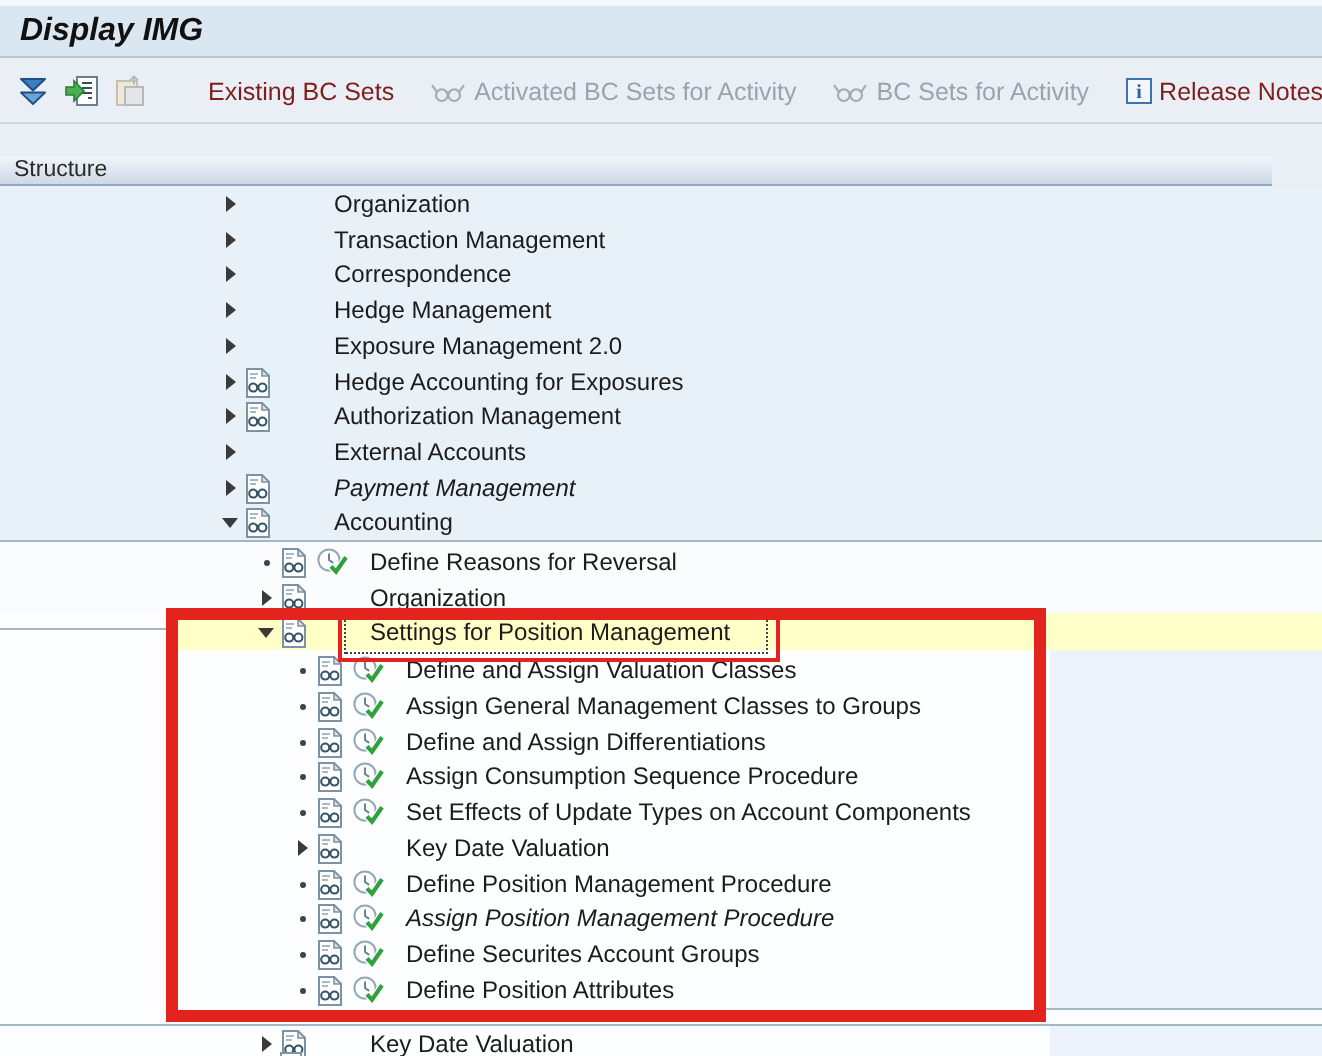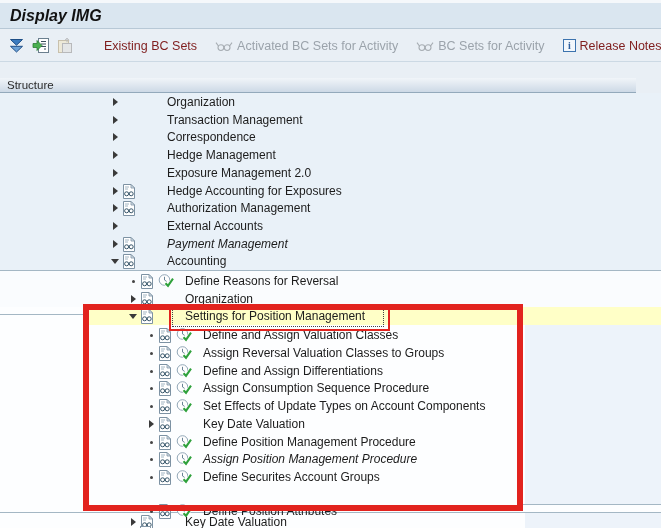--- a/index.html
+++ b/index.html
@@ -343,21 +343,21 @@
       </svg>
     </span>
     <span class="act" style="left: 176px;">
       <svg width="16" height="15" viewBox="0 0 16 15">
         <circle cx="6.5" cy="7" r="5.3" fill="#fefefe" stroke="#93a8b8" stroke-width="1"></circle>
         <path d="M6.5 3.8 V7 L8.6 8.4" fill="none" stroke="#6a8496" stroke-width="1"></path>
         <path d="M7.5 10.2 L10 12.8 L15 5.6" fill="none" stroke="#ffffff" stroke-width="3.4"></path>
         <path d="M7.5 10.2 L10 12.8 L15 5.6" fill="none" stroke="#2fa13c" stroke-width="2.1"></path>
       </svg>
     </span>
-    <span class="lbl" style="left: 203px;">Assign Reversal Valuation Classes to Groups</span>
+    <span class="lbl" style="left: 203px;">Assign General Management Classes to Groups</span>
   </div><div class="row" style="top: 269px;">
     <span class="exp leaf" style="left: 146px;">
             <i></i>
           </span>
     <span class="doc" style="left: 158px;">
       <svg width="13" height="15" viewBox="0 0 13 15">
         <path d="M1.5 0.5 H9 L12.5 4 V14.5 H1.5 Z" fill="#ffffff" stroke="#7d92a3"></path>
         <path d="M9 0.5 L9 4 L12.5 4 Z" fill="#d7e2ea" stroke="#7d92a3" stroke-width="0.8"></path>
         <path d="M3 3 H7 M3 5 H6" stroke="#8ba2b2" stroke-width="0.8" fill="none"></path>
         <circle cx="4.6" cy="9.8" r="2" fill="none" stroke="#355468" stroke-width="1"></circle>
@@ -498,21 +498,21 @@
     </span>
     <span class="act" style="left: 176px;">
       <svg width="16" height="15" viewBox="0 0 16 15">
         <circle cx="6.5" cy="7" r="5.3" fill="#fefefe" stroke="#93a8b8" stroke-width="1"></circle>
         <path d="M6.5 3.8 V7 L8.6 8.4" fill="none" stroke="#6a8496" stroke-width="1"></path>
         <path d="M7.5 10.2 L10 12.8 L15 5.6" fill="none" stroke="#ffffff" stroke-width="3.4"></path>
         <path d="M7.5 10.2 L10 12.8 L15 5.6" fill="none" stroke="#2fa13c" stroke-width="2.1"></path>
       </svg>
     </span>
     <span class="lbl" style="left: 203px;">Define Securites Account Groups</span>
-  </div><div class="row" style="top: 409px;">
+  </div><div class="row" style="top: 393px;">
     <span class="exp leaf" style="left: 146px;">
             <i></i>
           </span>
     <span class="doc" style="left: 158px;">
       <svg width="13" height="15" viewBox="0 0 13 15">
         <path d="M1.5 0.5 H9 L12.5 4 V14.5 H1.5 Z" fill="#ffffff" stroke="#7d92a3"></path>
         <path d="M9 0.5 L9 4 L12.5 4 Z" fill="#d7e2ea" stroke="#7d92a3" stroke-width="0.8"></path>
         <path d="M3 3 H7 M3 5 H6" stroke="#8ba2b2" stroke-width="0.8" fill="none"></path>
         <circle cx="4.6" cy="9.8" r="2" fill="none" stroke="#355468" stroke-width="1"></circle>
         <circle cx="9.2" cy="9.8" r="2" fill="none" stroke="#355468" stroke-width="1"></circle>

